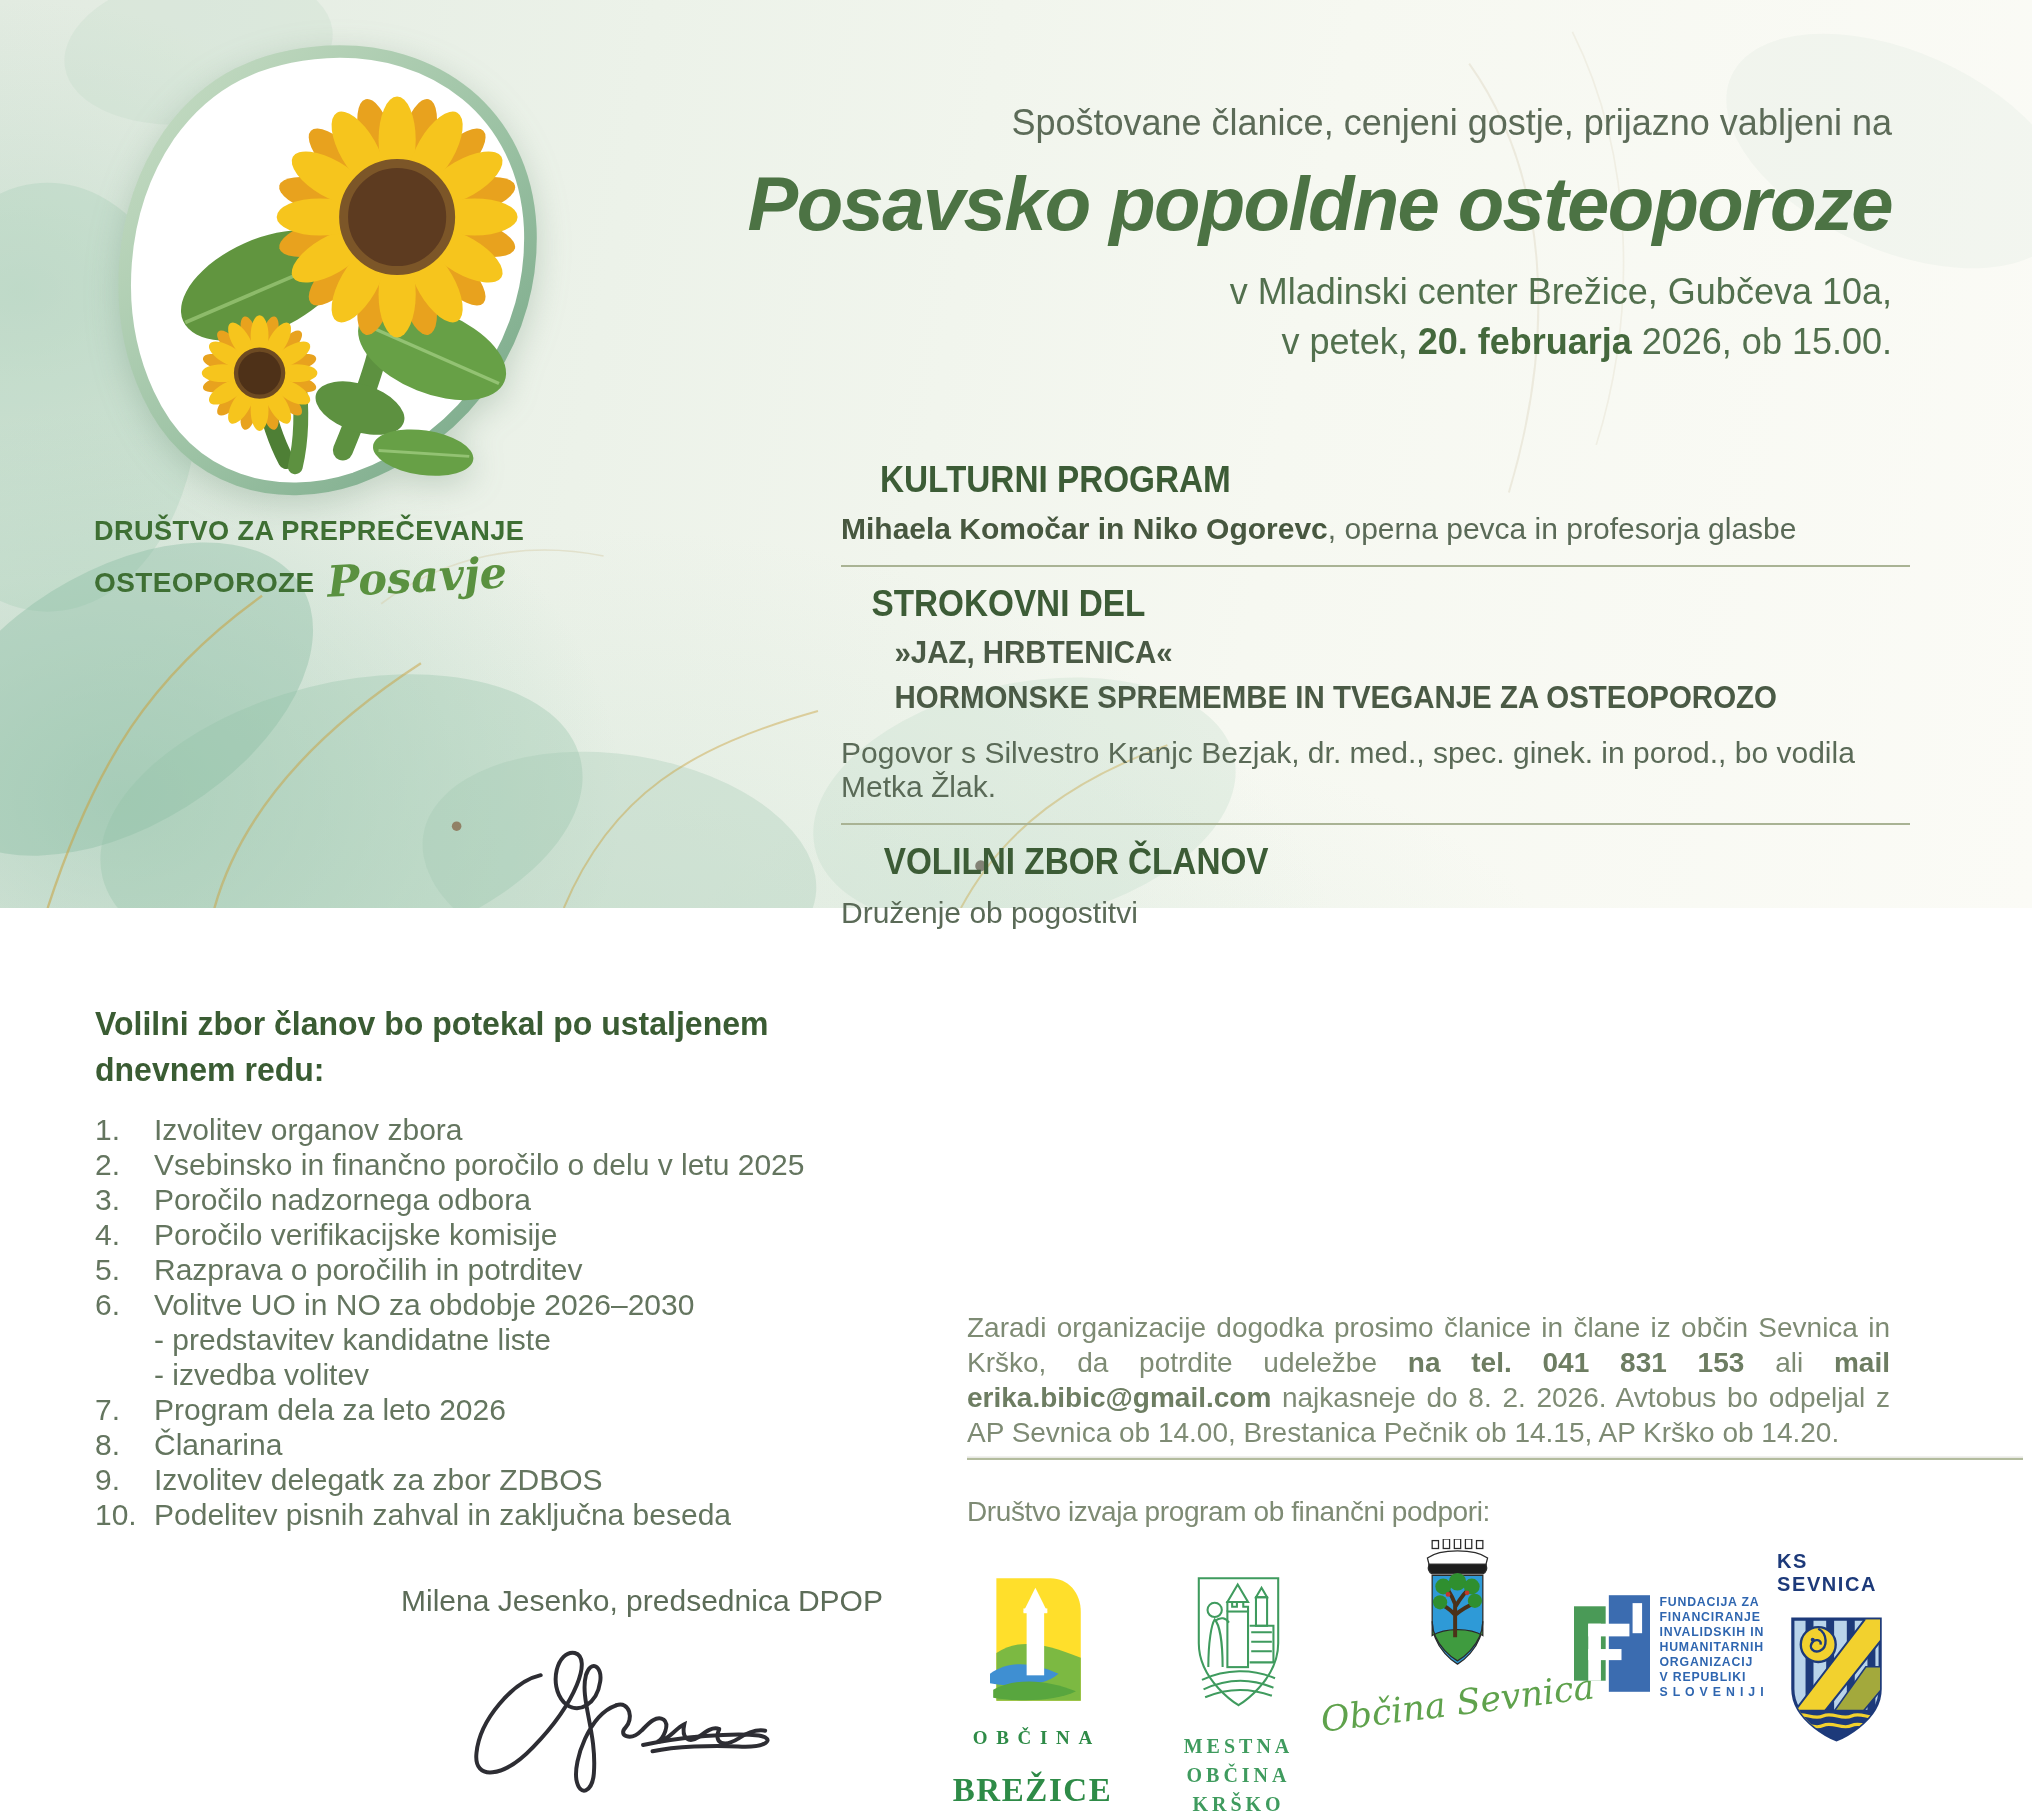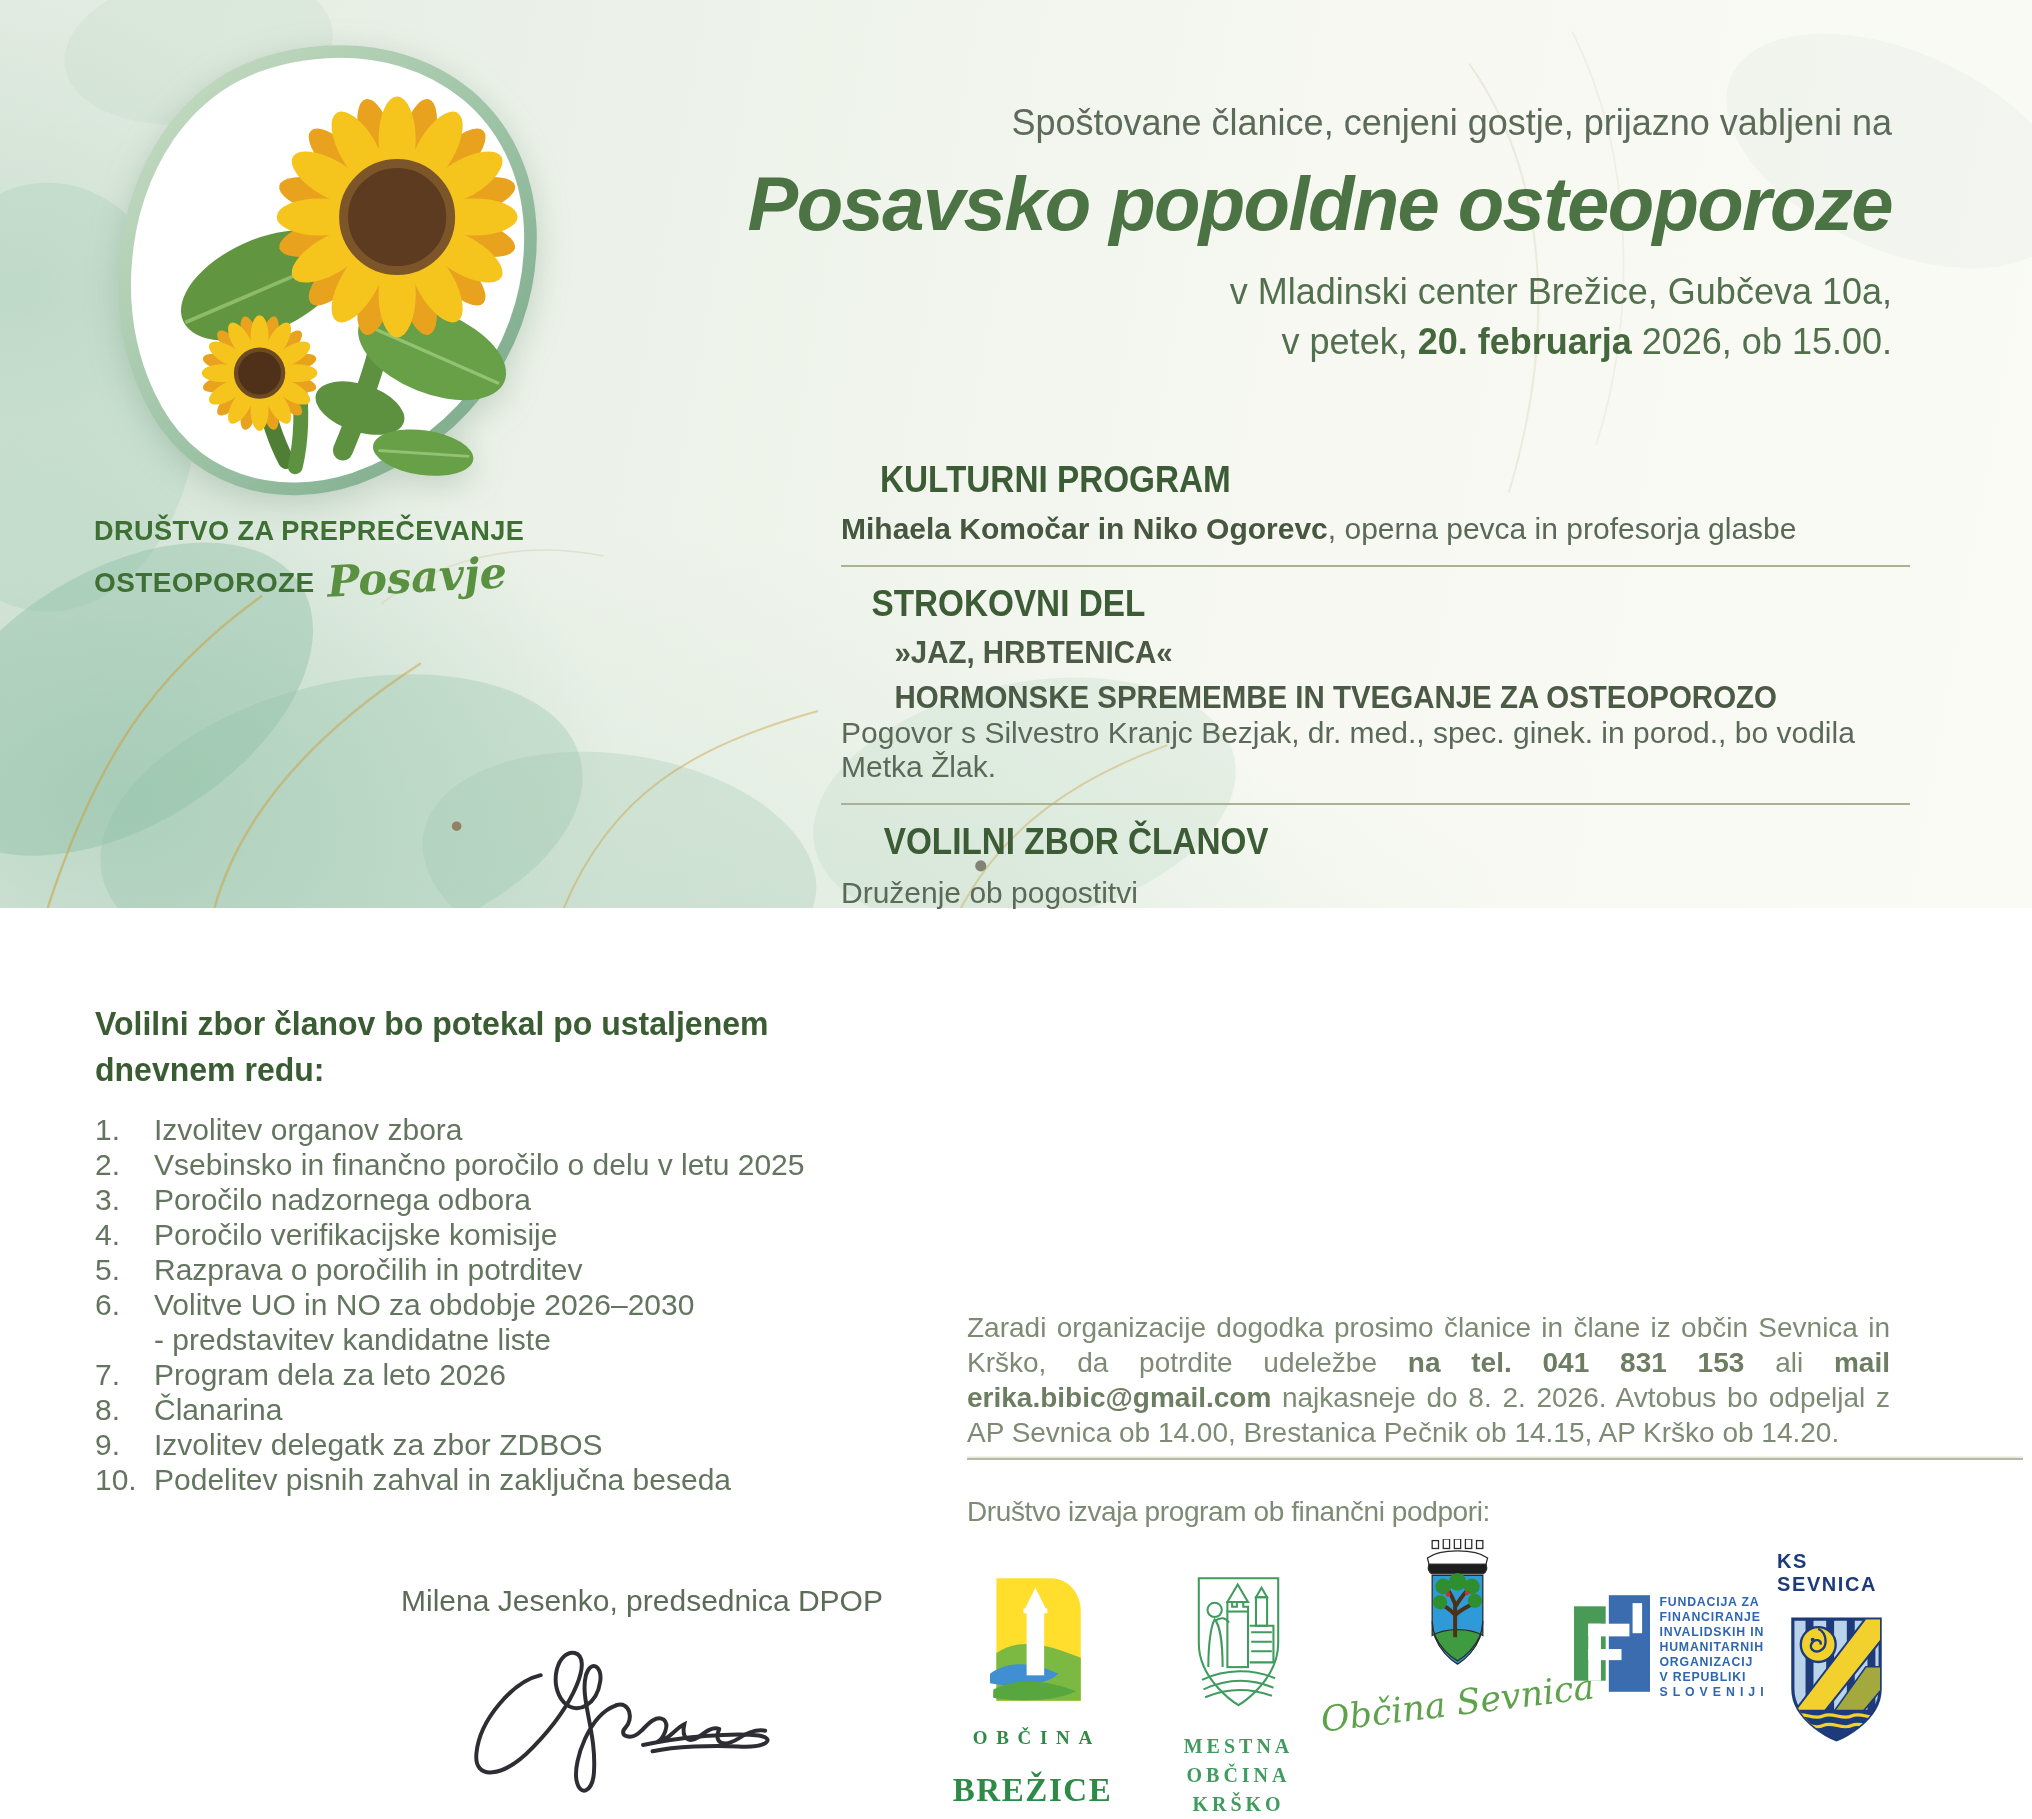--- a/index.html
+++ b/index.html
@@ -40,21 +40,21 @@
   .dateline b{color:#44683c;}
   
   .program{position:absolute;right:123px;top:459px;width:1069px;text-align:left;}
   .sec-h{font-size:37px;font-weight:bold;color:#3c5c36;display:inline-block;
     transform:scaleX(.9);transform-origin:100% 50%;white-space:nowrap;}
   .sec-line{font-size:30px;color:#5a6a57;margin-top:11px;}
   .sec-line b{color:#47573f;}
   .rule{border:none;border-top:2.4px solid #a9b394;margin:19px 0 16px 0;width:100%;height:0;}
   .sec-caps{font-size:31px;font-weight:bold;color:#4a5a45;margin-top:9.5px;
     transform:scaleX(.95);transform-origin:100% 50%;}
-  .sec-detail{font-size:30px;color:#5a6a57;margin-top:0;}
+  .sec-detail{font-size:30px;color:#5a6a57;margin-top:20px;}
   .sec-sub{font-size:30px;color:#5a6a57;margin-top:12.7px;}
   
   .agenda-head{position:absolute;left:95px;top:1001px;width:746px;font-size:33px;
     font-weight:bold;color:#3a5c33;line-height:1.38;transform:scaleX(.97);transform-origin:left top;}
   .agenda-list{position:absolute;left:95px;top:1112px;width:810px;font-size:30px;
     color:#64755f;line-height:35px;}
   .agenda-row{display:flex;}
   .agenda-row .n{width:59px;flex:none;}
   .agenda-row .t{flex:1;}
   .agenda-row.sub .t{padding-left:0;}
@@ -256,20 +256,24 @@
       <span class="t">Razprava o poročilih in potrditev</span>
     </div>
   <div class="agenda-row">
       <span class="n">6.</span>
       <span class="t">Volitve UO in NO za obdobje 2026–2030</span>
     </div>
   <div class="agenda-row sub">
       <span class="n"></span>
       <span class="t">- predstavitev kandidatne liste</span>
     </div>
+  <div class="agenda-row sub">
+      <span class="n"></span>
+      <span class="t">- izvedba volitev</span>
+    </div>
   <div class="agenda-row">
       <span class="n">7.</span>
       <span class="t">Program dela za leto 2026</span>
     </div>
   <div class="agenda-row">
       <span class="n">8.</span>
       <span class="t">Članarina</span>
     </div>
   <div class="agenda-row">
       <span class="n">9.</span>

